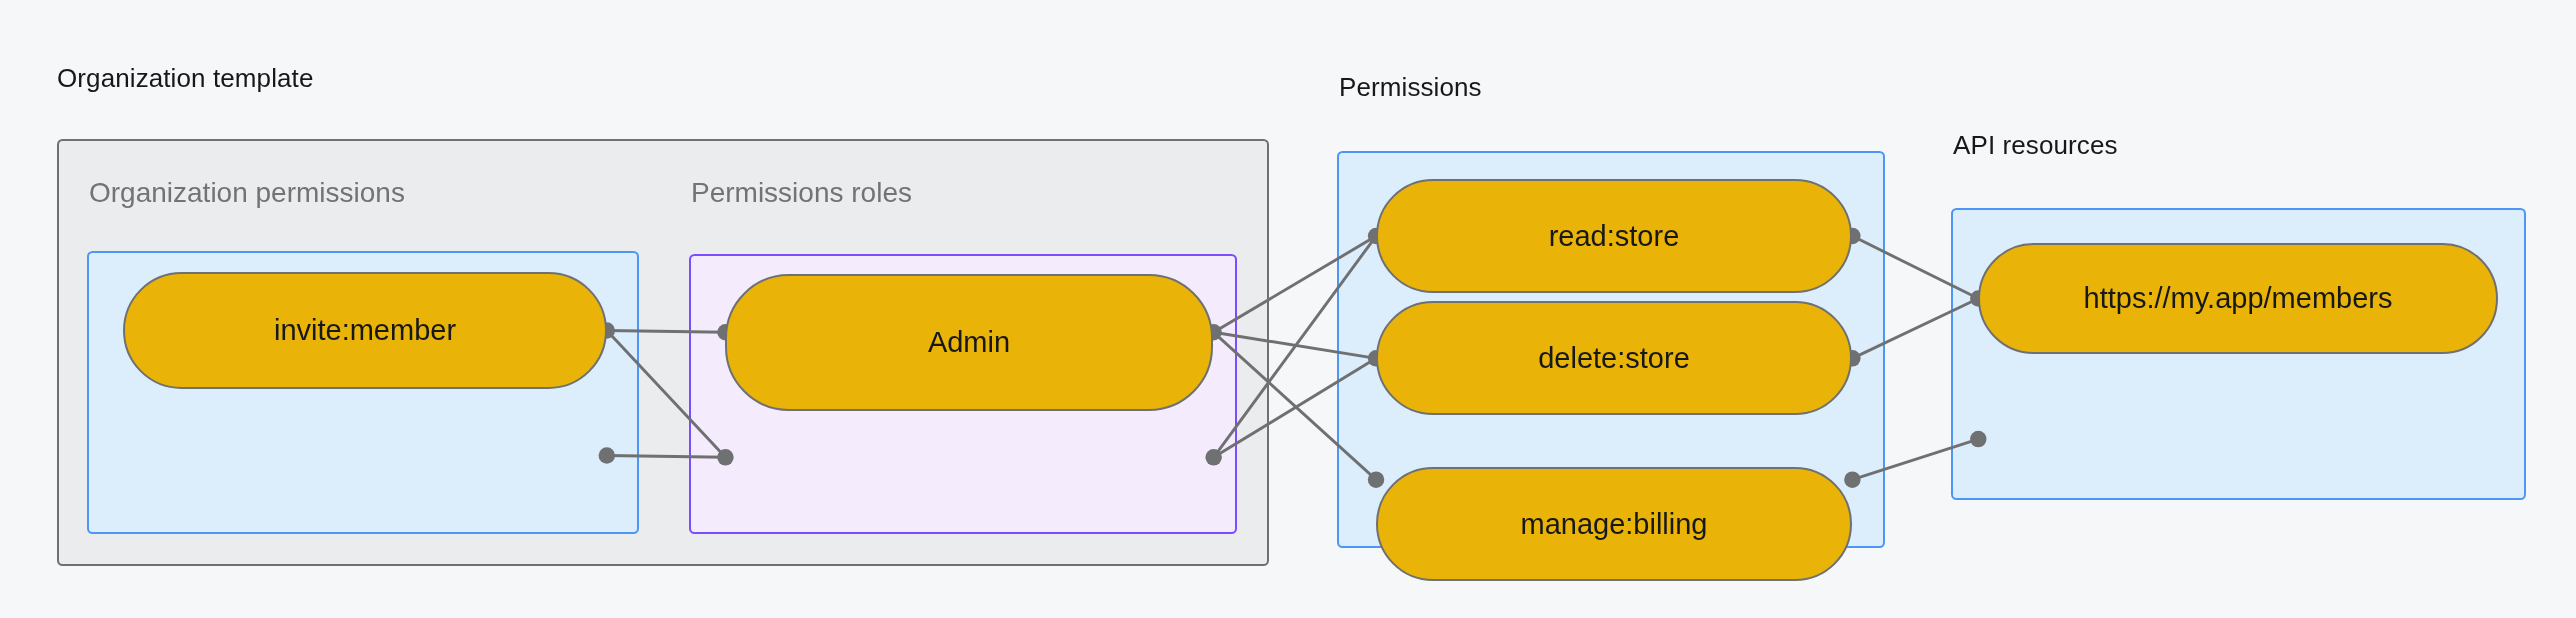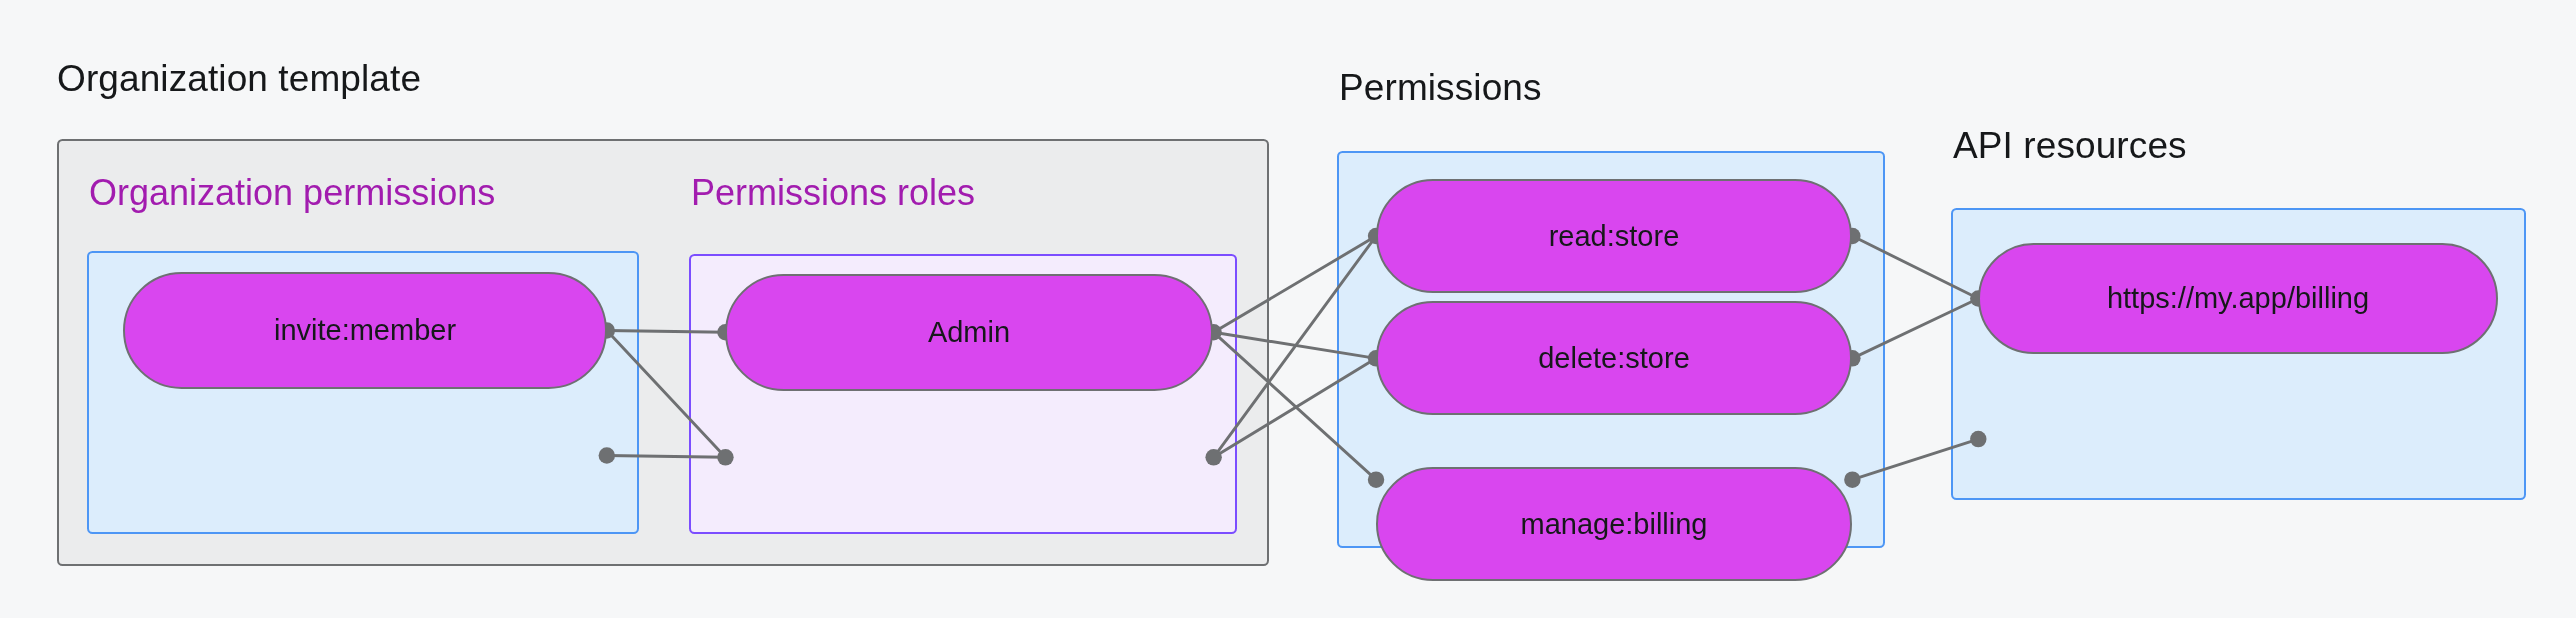--- a/index.html
+++ b/index.html
@@ -16,31 +16,31 @@
   }
   #stage {
     position: relative;
     width: 2576px;
     height: 619px;
   }
 
   
   .group-label {
     position: absolute;
-    font-size: 37px;
+    font-size: 26px;
     line-height: 37px;
     color: #16181a;
     white-space: nowrap;
     letter-spacing: 0.1px;
   }
   .sub-label {
     position: absolute;
-    font-size: 36px;
+    font-size: 28px;
     line-height: 33px;
-    color: #a21caf;
+    color: #737373;
     white-space: nowrap;
   }
 
   
   .box {
     position: absolute;
     box-sizing: border-box;
     border-radius: 5.5px;
   }
   .box-gray {
@@ -53,21 +53,21 @@
   }
   .box-purple {
     background: #f4ecfd;
     border: 2.7px solid #7b4dff;
   }
 
   
   .pill {
     position: absolute;
     box-sizing: border-box;
-    background: #d946ef;
+    background: #eab308;
     border: 2.7px solid #6e7072;
     border-radius: 64px;
     display: flex;
     align-items: center;
     justify-content: center;
     font-size: 29px;
     color: #16181a;
     white-space: nowrap;
   }
 
@@ -137,22 +137,22 @@
       <circle cx="795" cy="501" r="9"></circle>
       <circle cx="1508" cy="258.5" r="9"></circle>
       <circle cx="1508" cy="392.5" r="9"></circle>
       <circle cx="1508" cy="525.5" r="9"></circle>
       <circle cx="2168" cy="327" r="9"></circle>
       <circle cx="2168" cy="481" r="9"></circle>
     </svg>
 
   <div class="pill" style="left: 123px; top: 272px; width: 484px; height: 117px;">invite:member</div>
 
-  <div class="pill" style="left: 725px; top: 274px; width: 488px; height: 117px;">Admin</div>
+  <div class="pill" style="left: 725px; top: 274px; width: 488px; height: 137px;">Admin</div>
 
   <div class="pill" style="left: 1376px; top: 179px; width: 476px; height: 114px;">read:store</div>
   <div class="pill" style="left: 1376px; top: 301px; width: 476px; height: 114px;">delete:store</div>
   <div class="pill" style="left: 1376px; top: 422px; width: 476px; height: 114px; margin-top: 45px;">manage:billing</div>
 
-  <div class="pill" style="left: 1978px; top: 243px; width: 520px; height: 111px;">https://my.app/billing</div>
+  <div class="pill" style="left: 1978px; top: 243px; width: 520px; height: 111px;">https://my.app/members</div>
 
 </div>
 
 
 </body></html>

